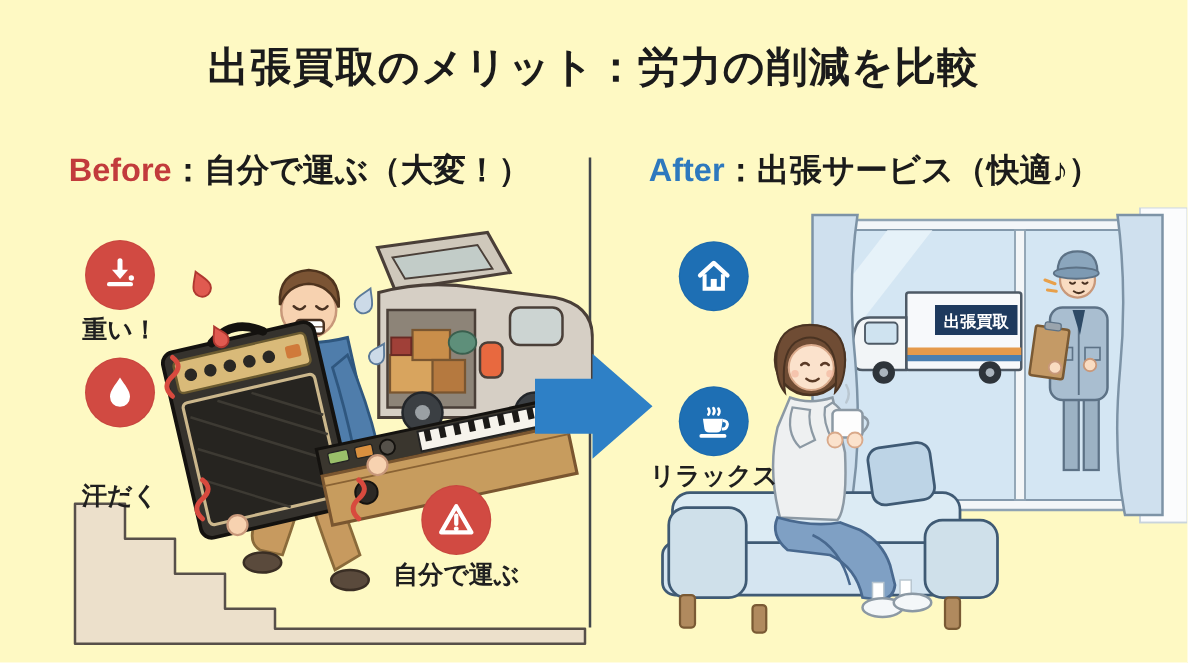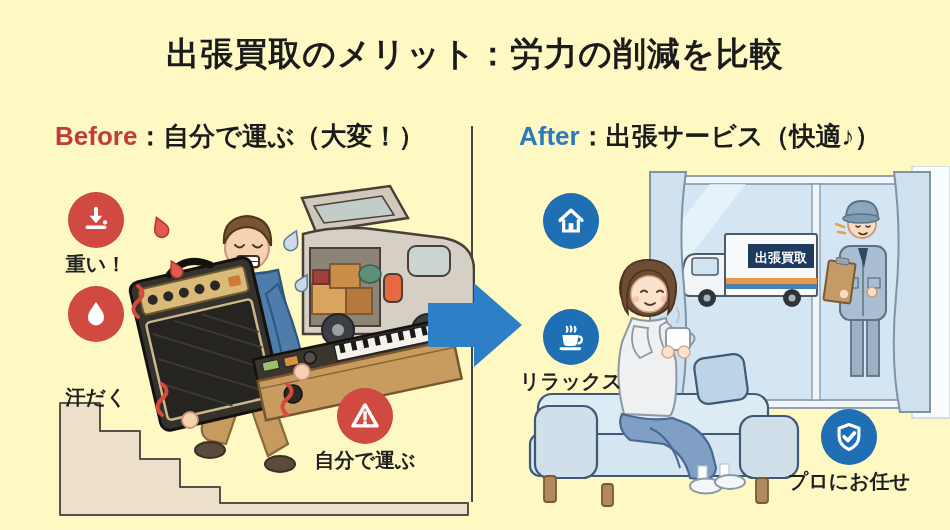--- a/index.html
+++ b/index.html
@@ -279,23 +279,14 @@
       <svg viewBox="0 0 24 24" width="32" height="32">
         <path d="M5.5 10.5 H17.5 L16.6 16.5 Q16.2 18.8 13.8 18.8 H9.2 Q6.8 18.8 6.4 16.5 Z" fill="#ffffff"></path>
         <path d="M17.5 11.5 Q20.8 11.8 20 14.8 Q19.4 17 16.9 16.6" fill="none" stroke="#ffffff" stroke-width="1.8"></path>
         <path d="M4.5 20.8 H18.5" stroke="#ffffff" stroke-width="2.2" stroke-linecap="round"></path>
         <path d="M8.8 8 Q10 6.3 8.8 4.4 M11.8 7.7 Q13 6 11.8 4.1 M14.8 8 Q16 6.3 14.8 4.4" stroke="#ffffff" stroke-width="1.6" fill="none" stroke-linecap="round"></path>
       </svg>
     </div>
     <div class="badge-label">リラックス</div>
   </div>
 
-  <div class="badge badge-pro">
-    <div class="badge-circle blue">
-      <svg viewBox="0 0 24 24" width="34" height="34">
-        <path d="M12 3.2 L19 5.8 V11.4 Q19 17.6 12 20.8 Q5 17.6 5 11.4 V5.8 Z" fill="none" stroke="#ffffff" stroke-width="2.2" stroke-linejoin="round"></path>
-        <path d="M8.5 11.8 L11.2 14.5 L15.8 9.2" fill="none" stroke="#ffffff" stroke-width="2.6" stroke-linecap="round" stroke-linejoin="round"></path>
-      </svg>
-    </div>
-    <div class="badge-label">プロにお任せ</div>
-  </div>
 
 </div>
 
 </body></html>

